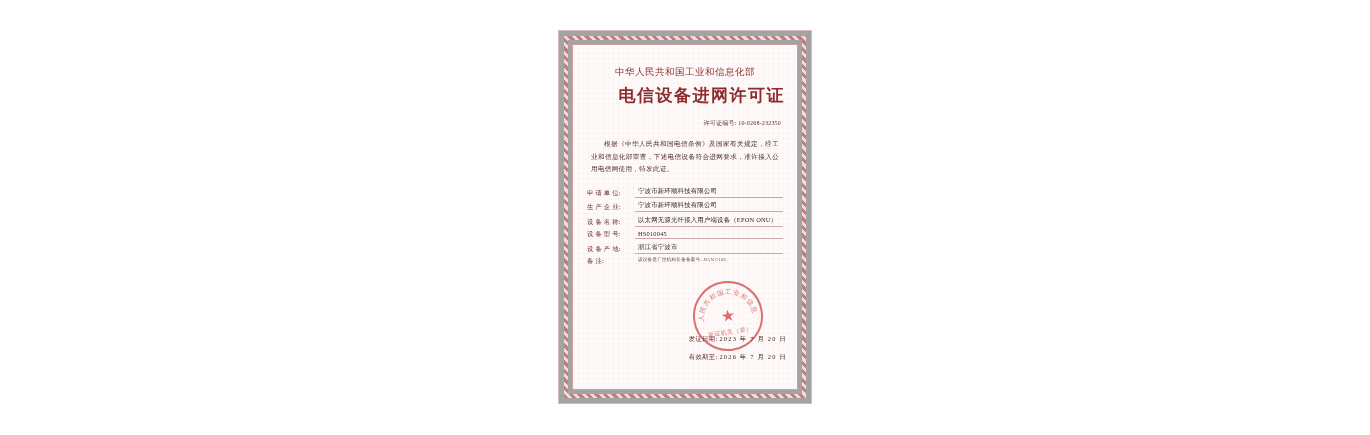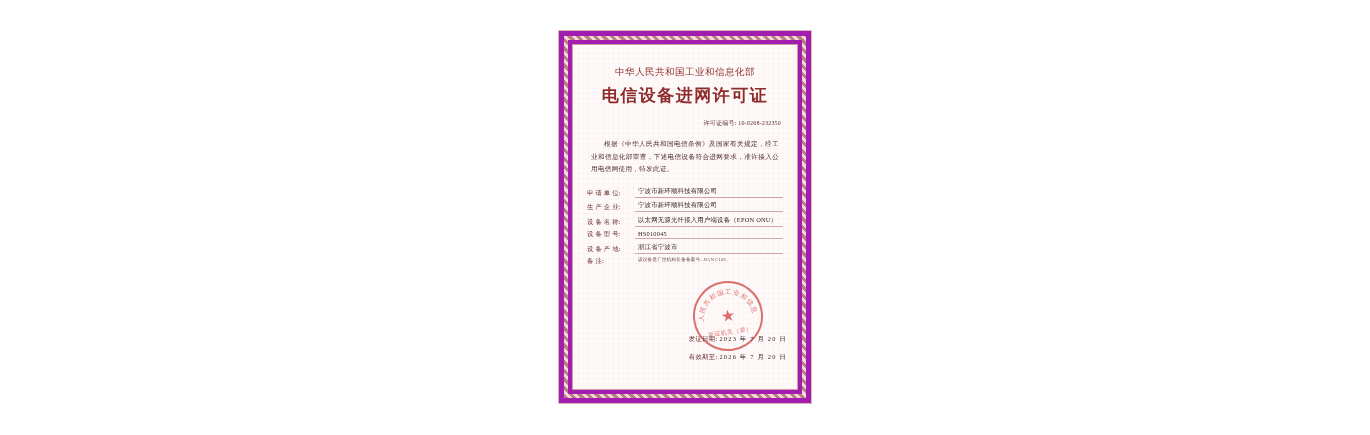--- a/index.html
+++ b/index.html
@@ -19,21 +19,21 @@
     height: 435px;
     background: #ffffff;
   }
   
   .cert {
     position: absolute;
     left: 558px;
     top: 30px;
     width: 254px;
     height: 374px;
-    background: #a21caf;
+    background: #a3a3a3;
     border: 1px solid #d9b9b9;
     box-sizing: border-box;
   }
   .cert-ornament {
     position: absolute;
     left: 5px;
     top: 5px;
     right: 5px;
     bottom: 5px;
     border: 4px solid #c98f8f;
@@ -68,21 +68,21 @@
   .ministry {
     text-align: center;
     font-size: 9.5px;
     color: #8e2b2b;
     letter-spacing: 0.5px;
     line-height: 1.2;
     margin-top: 12px;
     position: relative;
   }
   .cert-title {
-    text-align: center;
+    text-align: right;
     font-size: 17px;
     font-weight: bold;
     color: #8e2b2b;
     letter-spacing: 1.5px;
     margin-top: 6px;
     position: relative;
   }
   .license-no {
     text-align: right;
     font-size: 6px;

